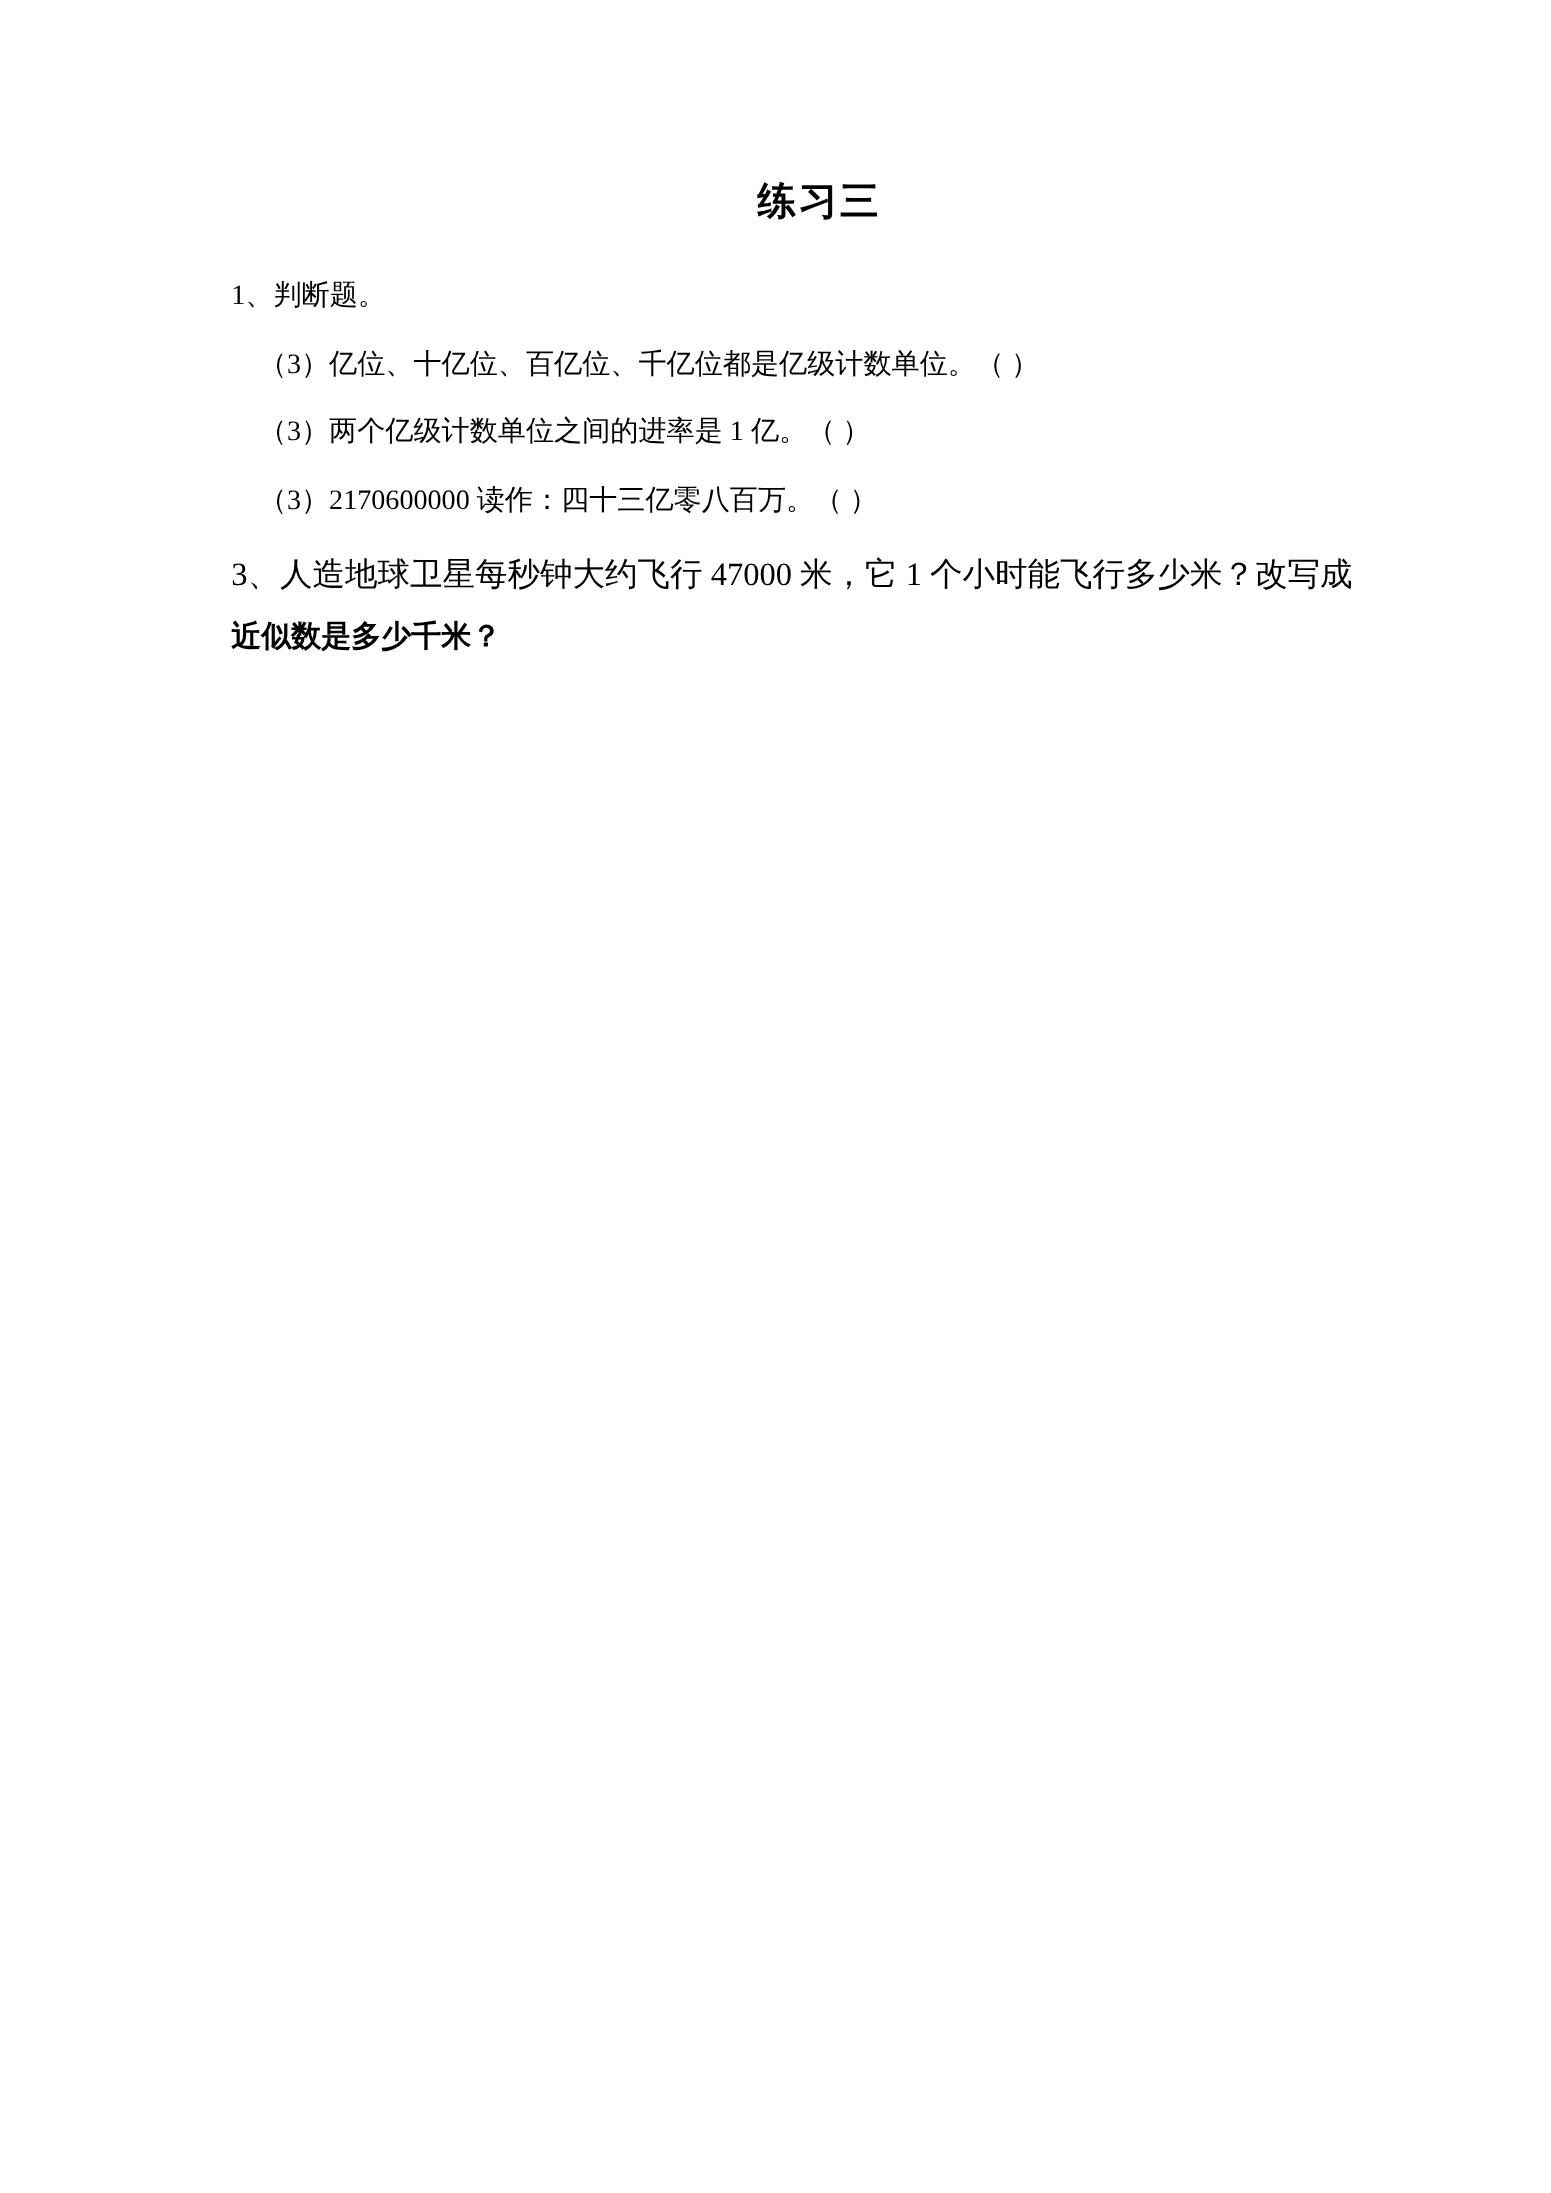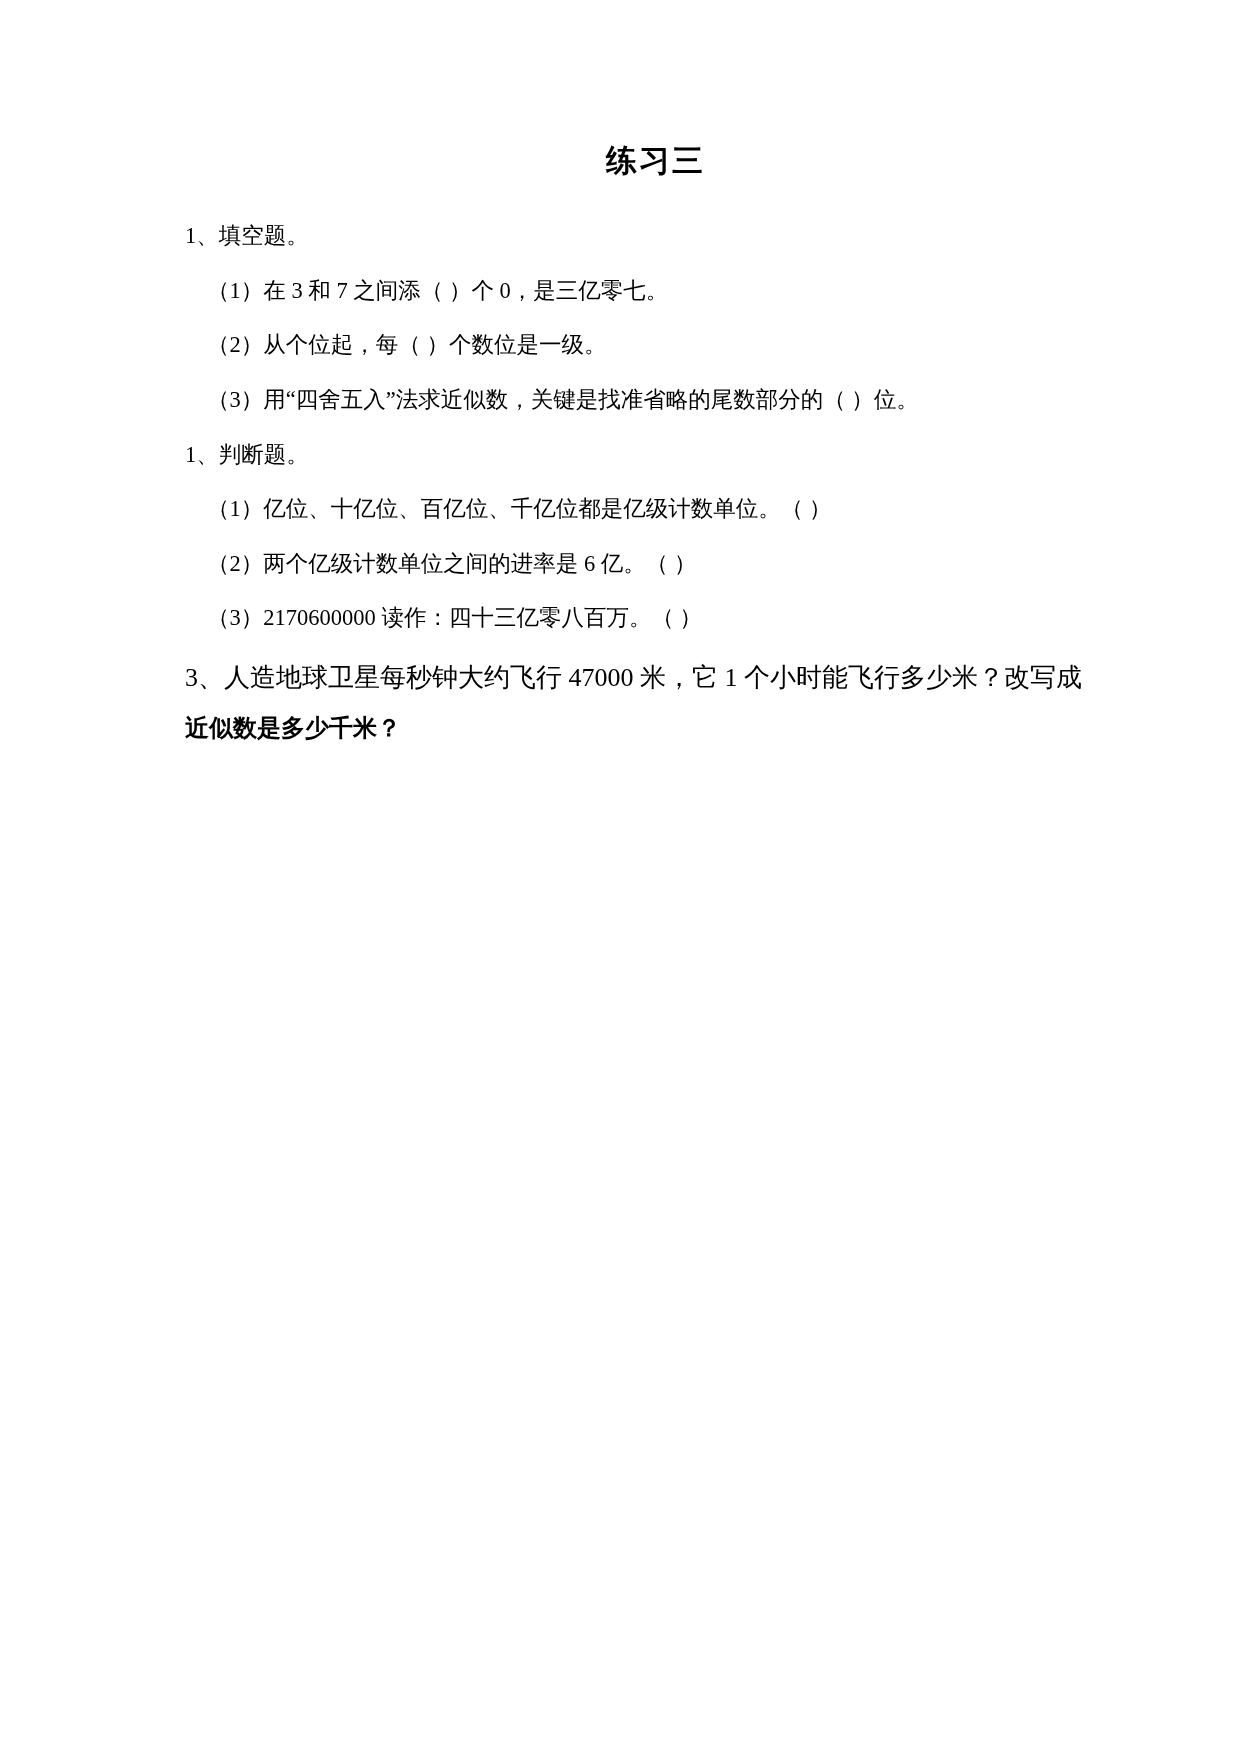--- a/index.html
+++ b/index.html
@@ -57,31 +57,25 @@
     font-weight: bold;
   }
 </style>
 </head>
 <body>
 
 <div class="page">
 
   <h1 class="doc-title">练习三</h1>
 
-  <div class="block">
-    <p class="q-main">1、填空题。</p>
-    <p class="q-sub">（1）在 3 和 7 之间添（      ）个 0，是三亿零七。</p>
-    <p class="q-sub">（2）从个位起，每（   ）个数位是一级。</p>
-    <p class="q-sub">（3）用“四舍五入”法求近似数，关键是找准省略的尾数部分的（      ）位。</p>
-  </div>
 
   <div class="block">
     <p class="q-main">1、判断题。</p>
-    <p class="q-sub">（1）亿位、十亿位、百亿位、千亿位都是亿级计数单位。（     ）</p>
-    <p class="q-sub">（2）两个亿级计数单位之间的进率是 6 亿。（     ）</p>
+    <p class="q-sub">（3）亿位、十亿位、百亿位、千亿位都是亿级计数单位。（     ）</p>
+    <p class="q-sub">（3）两个亿级计数单位之间的进率是 1 亿。（     ）</p>
     <p class="q-sub">（3）2170600000 读作：四十三亿零八百万。（   ）</p>
   </div>
 
   <div class="block">
     <p class="q-para">3、人造地球卫星每秒钟大约飞行 47000 米，它 1 个小时能飞行多少米？改写成</p>
     <p class="q-para-cont">近似数是多少千米？</p>
   </div>
 
 </div>
 

